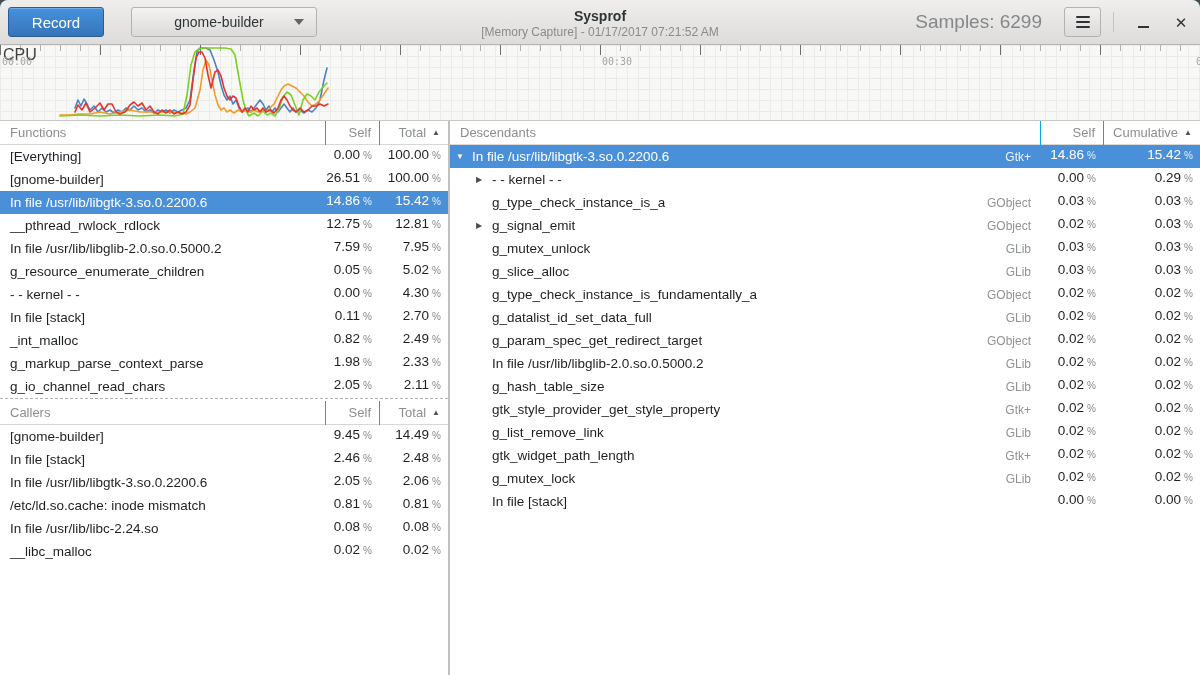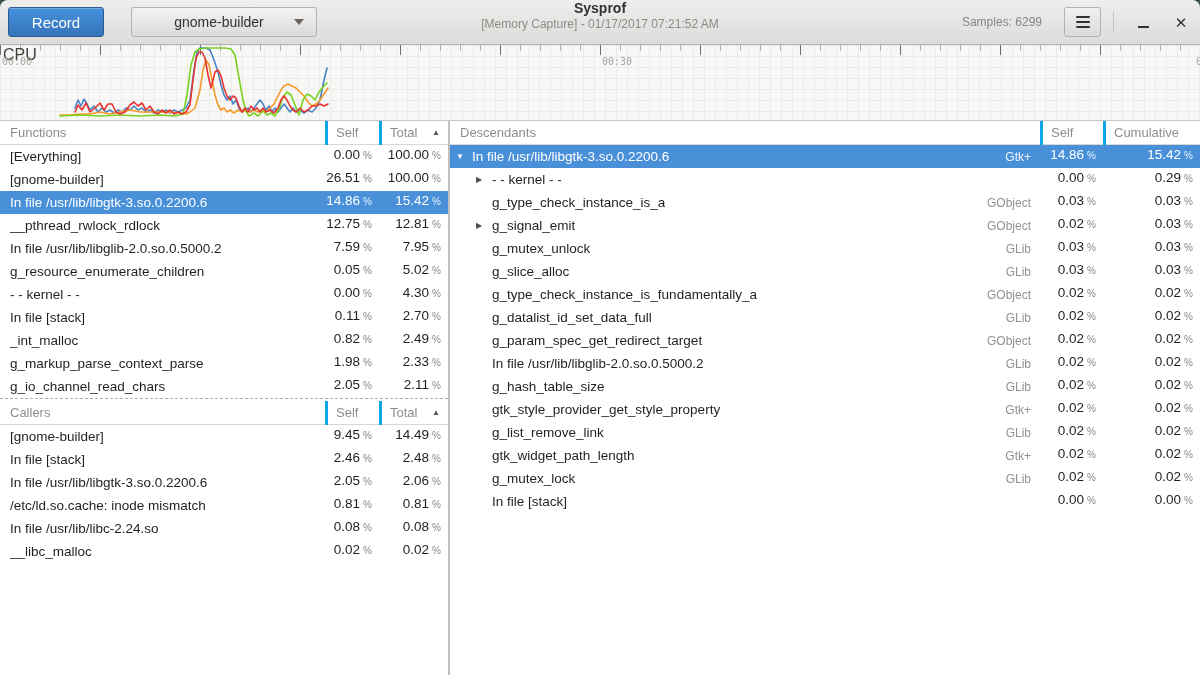--- a/index.html
+++ b/index.html
@@ -29,27 +29,27 @@
   .proc-btn{
     margin-left:27px;width:186px;height:30px;border-radius:3px;
     background:linear-gradient(#f4f3f2,#dbdad8);
     border:1px solid #b4b2af;color:#2e3436;font-size:14px;
     display:flex;align-items:center;box-sizing:border-box;
     padding:0 12px;cursor:pointer;
   }
   .proc-btn .lbl{flex:1;text-align:center;}
   .dd-arrow{width:0;height:0;border-left:5px solid transparent;
     border-right:5px solid transparent;border-top:6px solid #67645f;}
-  .titles{position:absolute;left:0;right:0;top:0;height:31px;
+  .titles{position:absolute;left:0;right:0;top:8px;height:31px;
     display:flex;flex-direction:column;align-items:center;justify-content:center;
     pointer-events:none;}
   .titles .t{font-size:14px;font-weight:bold;color:#2e3436;line-height:17px;}
   .titles .st{font-size:12px;color:#8d8a86;line-height:14px;}
   .hdr-right{margin-left:auto;display:flex;align-items:center;height:45px;}
-  .samples{font-size:12px;color:#85888a;margin-right:22px;}
+  .samples{font-size:19px;color:#85888a;margin-right:22px;}
   .menu-btn{
     width:37px;height:30px;border-radius:3px;border:1px solid #b4b2af;
     background:linear-gradient(#f1f0ef,#dcdbd9);
     display:flex;flex-direction:column;align-items:center;justify-content:center;
     gap:3px;cursor:pointer;box-sizing:border-box;
   }
   .menu-btn i{display:block;width:14px;height:2px;background:#2e3436;border-radius:1px;}
   .hdr-sep{width:1px;height:20px;background:#c6c4c0;margin:0 10px 0 12px;}
   .win-btn{width:38px;height:30px;display:flex;align-items:center;justify-content:center;
     cursor:pointer;color:#2e3436;}
@@ -75,21 +75,21 @@
   .main{position:absolute;top:121px;left:0;right:0;bottom:0;display:flex;background:#ffffff;}
   .pane-left{width:448px;flex:none;display:flex;flex-direction:column;}
   .pane-divider{width:2px;flex:none;background:#c2c0bd;cursor:col-resize;}
   .pane-right{flex:1;display:flex;flex-direction:column;min-width:0;}
 
   .thead{height:24px;flex:none;display:flex;align-items:center;
     border-bottom:1px solid #d9d8d5;box-sizing:border-box;background:#ffffff;}
   .th{font-size:13px;color:#8b8e8f;height:24px;line-height:23px;
     box-sizing:border-box;padding:0 8px;white-space:nowrap;overflow:hidden;}
   .th.name{flex:1;padding-left:10px;}
-  .th.sep{border-left:3px solid #0ea5e9;}
+  .th.sep{border-left:1px solid #0ea5e9;text-align:right;}
   .sort-arrow{float:right;font-size:8px;color:#55524e;line-height:23px;margin-left:6px;}
 
   .trow{height:23px;flex:none;display:flex;cursor:default;}
   .trow.selected{background:#4a90d9;}
   .cell-name{flex:1;min-width:0;font-size:13.5px;color:#1d2021;padding-left:10px;
     white-space:nowrap;overflow:hidden;display:flex;align-items:center;}
   .trow.selected .cell-name,.trow.selected .val{color:#ffffff;}
   .cell-num{text-align:right;box-sizing:border-box;padding-right:7px;white-space:nowrap;}
   .val{font-size:13.5px;color:#1d2021;}
   .pct{font-size:10px;color:#85888a;margin-left:3px;}

